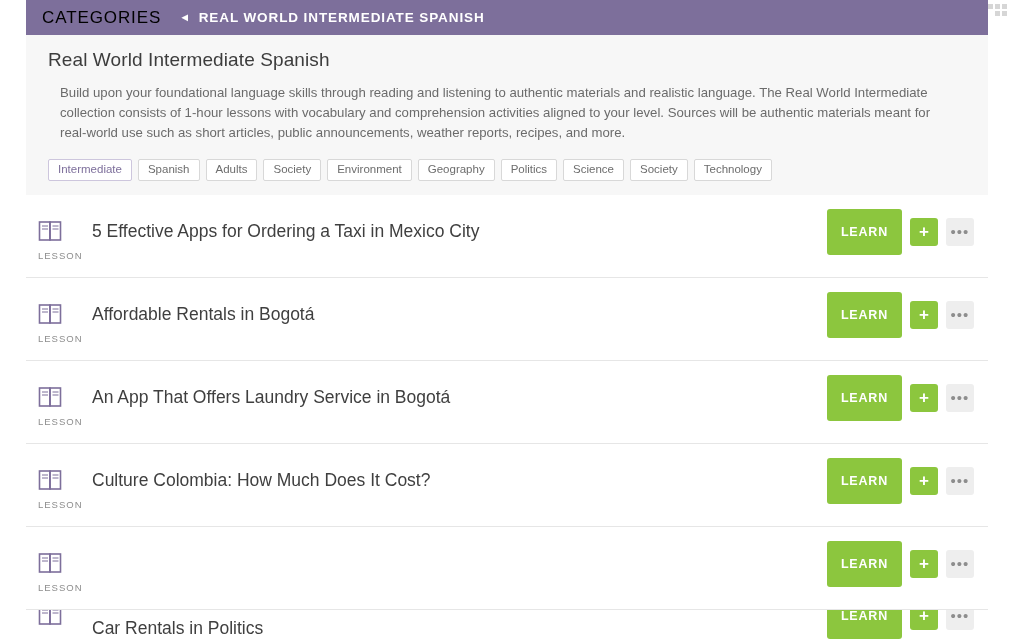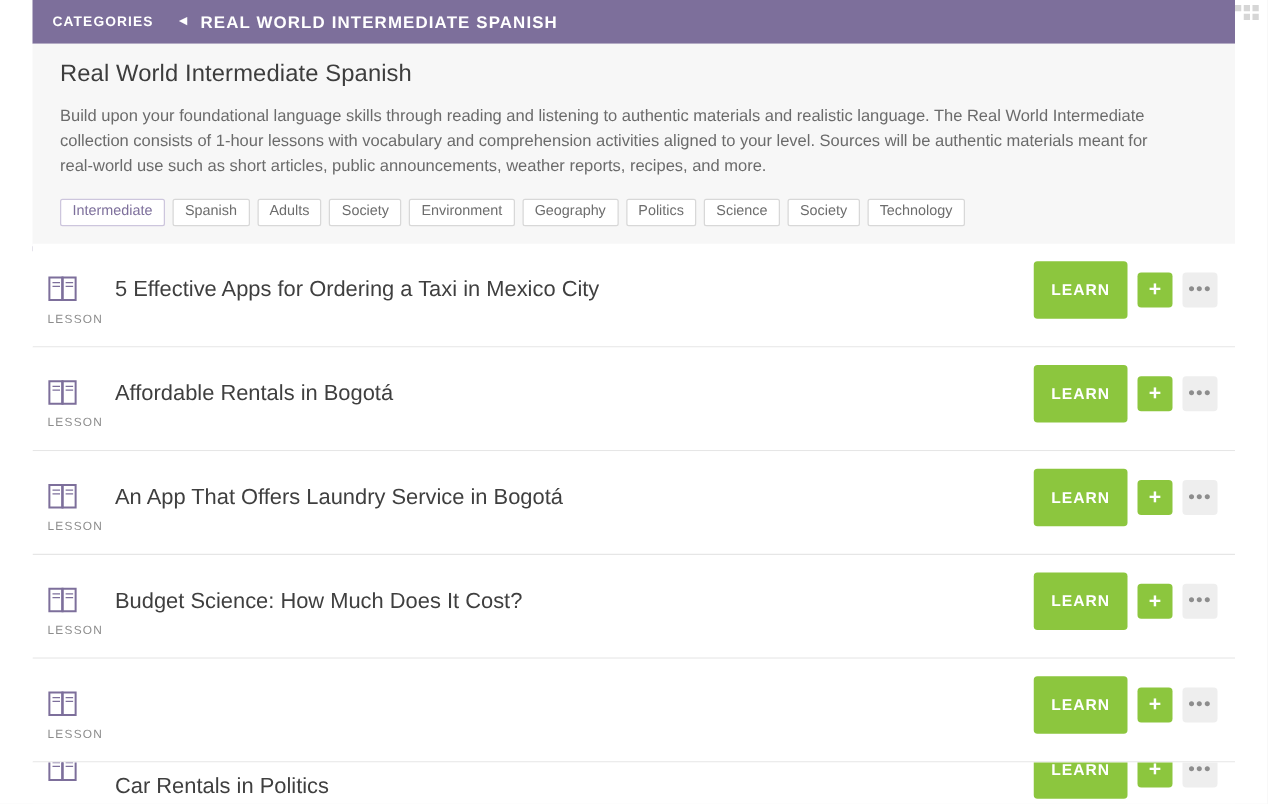--- a/index.html
+++ b/index.html
@@ -32,23 +32,23 @@
     left: 26px; top: 0;
     width: 962px; height: 35px;
     background: #7d6f9b;
     display: flex;
     align-items: center;
     padding-left: 16px;
     color: #ffffff;
     letter-spacing: 0.6px;
   }
   .crumb-root {
-    font-size: 11px;
-    font-weight: bold;
-    color: #ffffff;
+    font-size: 17px;
+    font-weight: normal;
+    color: #000000;
     text-transform: uppercase;
     letter-spacing: 0.9px;
   }
   .crumb-sep {
     margin: 0 8px 0 18px;
     font-size: 11px;
     color: #ffffff;
     line-height: 1;
   }
   .crumb-current {
@@ -90,21 +90,21 @@
     font-size: 19px;
     color: #3d3d3d;
     font-weight: normal;
     margin: 0 0 12px 0;
     letter-spacing: 0.1px;
   }
   .collection-desc {
     font-size: 13.2px;
     line-height: 20px;
     color: #6b6b6b;
-    margin: 0 0 16px 0;
+    margin: 0 0 16px 12px;
     max-width: 900px;
   }
   .tag-row {
     display: flex;
     flex-wrap: wrap;
     gap: 6px;
   }
   .tag {
     font-size: 11.5px;
     color: #6d6d6d;
@@ -346,21 +346,21 @@
           <rect x="1.5" y="3" width="10.5" height="18" fill="#ffffff" stroke="#7d6f9b" stroke-width="1.6"></rect>
           <rect x="12" y="3" width="10.5" height="18" fill="#ffffff" stroke="#7d6f9b" stroke-width="1.6"></rect>
           <line x1="12" y1="3" x2="12" y2="21" stroke="#7d6f9b" stroke-width="1.6"></line>
           <line x1="4" y1="7" x2="10" y2="7" stroke="#7d6f9b" stroke-width="1"></line>
           <line x1="4" y1="10" x2="10" y2="10" stroke="#7d6f9b" stroke-width="1"></line>
           <line x1="14.5" y1="7" x2="20.5" y2="7" stroke="#7d6f9b" stroke-width="1"></line>
           <line x1="14.5" y1="10" x2="20.5" y2="10" stroke="#7d6f9b" stroke-width="1"></line>
         </svg>
       </span>
       <div class="lesson-main">
-        <div class="lesson-title">Budget Science: How Much Does It Cost?</div>
+        <div class="lesson-title">Culture Colombia: How Much Does It Cost?</div>
         <div class="lesson-kind">LESSON</div>
       </div>
       <div class="lesson-actions">
         <button class="btn-learn">LEARN</button>
         <button class="btn-add">+</button>
         <button class="btn-more">•••</button>
       </div>
     </div>
 
     <div class="lesson-row">

